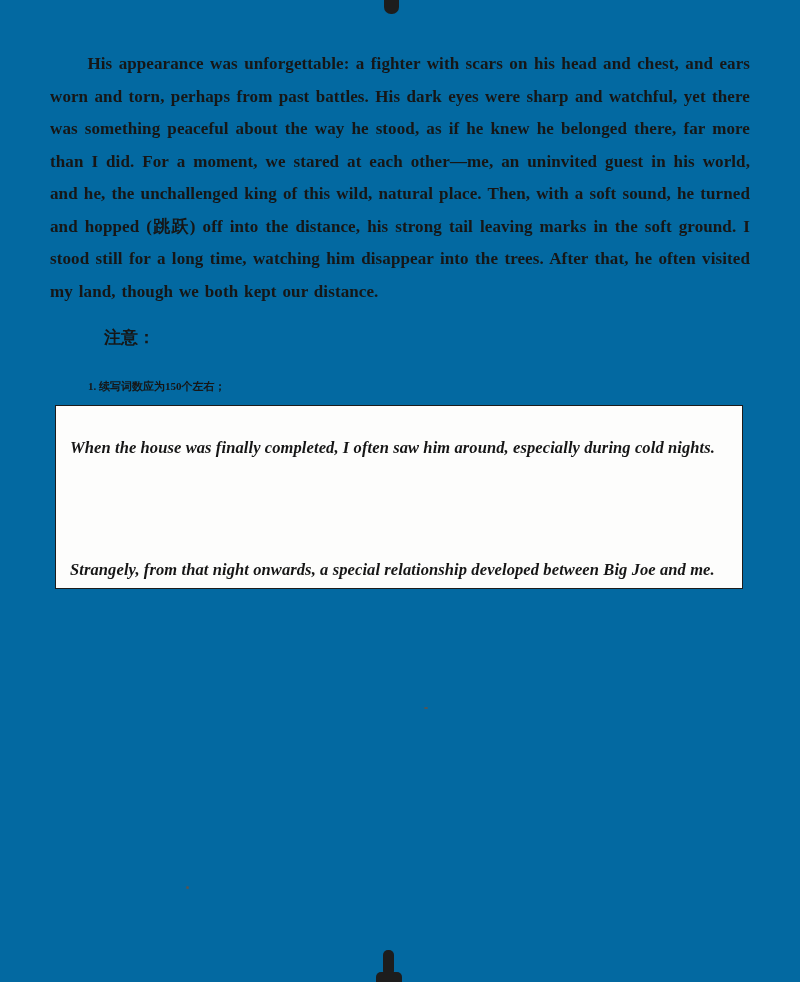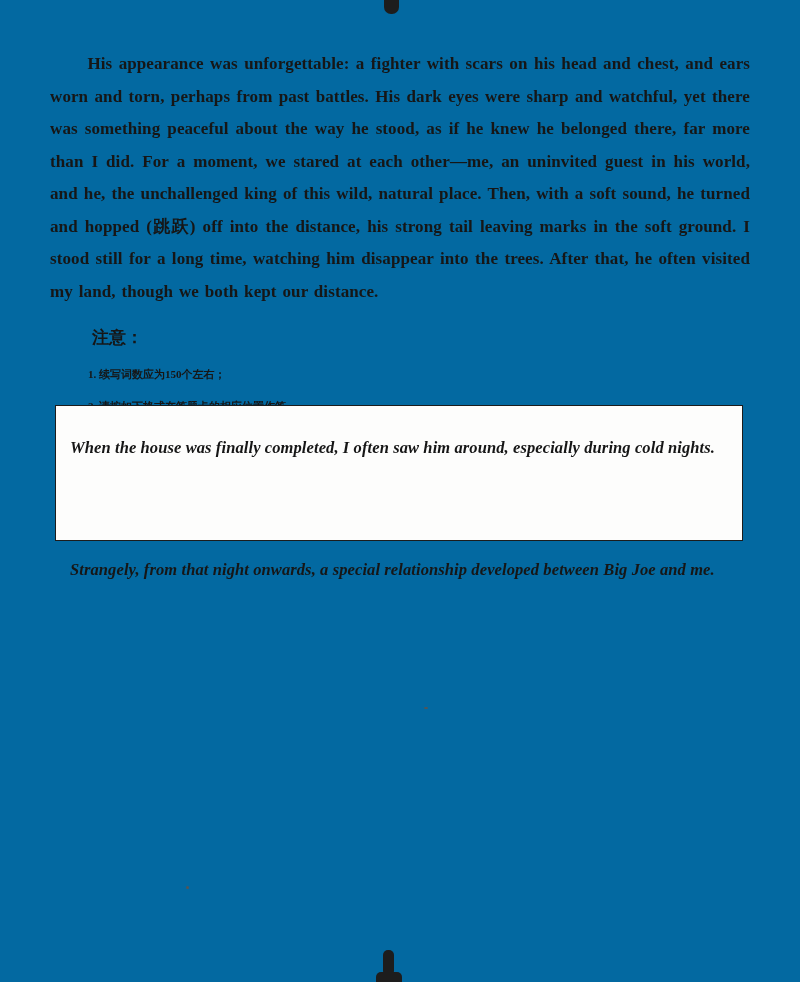--- a/index.html
+++ b/index.html
@@ -60,40 +60,40 @@
     margin: 0;
     font-size: 17px;
     line-height: 32.5px;
     font-weight: 600;
     text-align: justify;
     text-indent: 2.2em;
     letter-spacing: 0.1px;
     word-spacing: 1.5px;
   }
   .notice {
-    margin: 4px;
+    margin: 16px;
     margin-top: 14px;
     padding-left: 38px;
     font-size: 17px;
     line-height: 32px;
     font-weight: 700;
   }
   .note {
     margin: 0;
     padding-left: 38px;
     font-size: 11px;
     line-height: 32px;
     font-weight: 600;
   }
   .prompt-box {
     position: absolute;
     left: 55px;
     top: 405px;
     width: 688px;
-    height: 136px;
+    height: 184px;
     border: 1.6px solid #1c1c1c;
     background: #fdfdfc;
     box-sizing: border-box;
     padding: 30px 14px 0 14px;
   }
   .prompt {
     margin: 0;
     font-size: 16.5px;
     line-height: 24px;
     font-style: italic;

